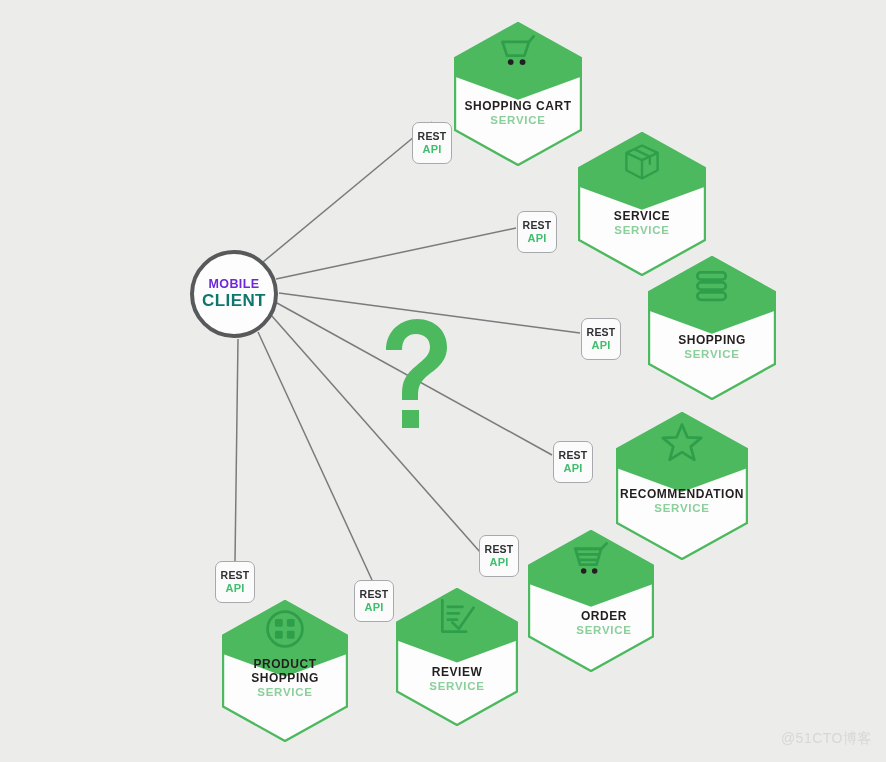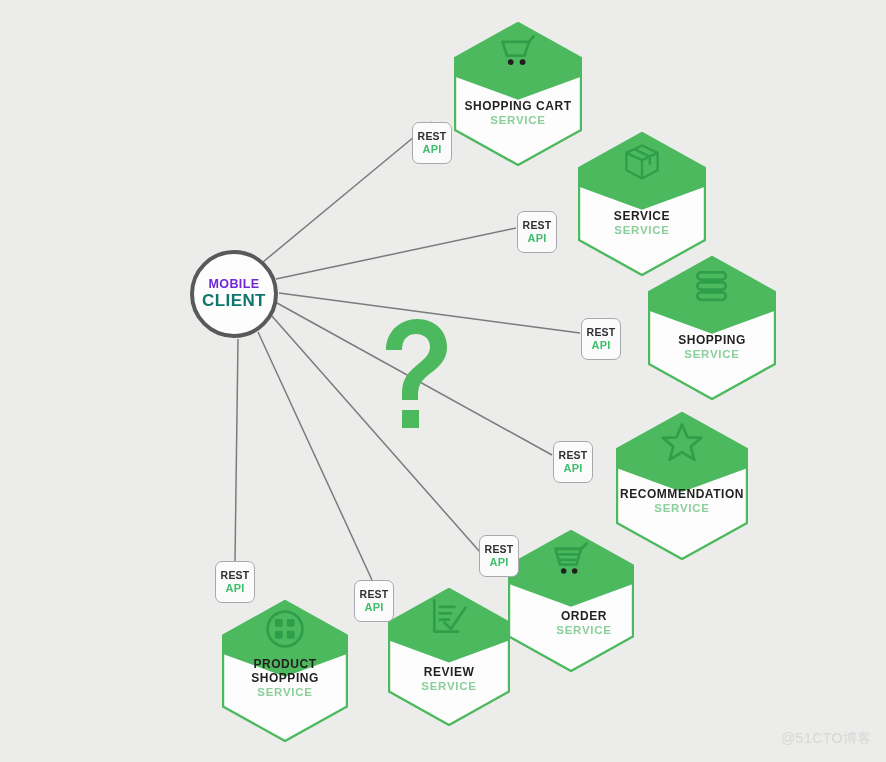--- a/index.html
+++ b/index.html
@@ -170,21 +170,21 @@
           <svg viewBox="0 0 48 48" width="44" height="44" xmlns="http://www.w3.org/2000/svg">
             <path d="M24 5 L30 19 L45 19.5 L33.5 29 L37.5 43.5 L24 35 L10.5 43.5 L14.5 29 L3 19.5 L18 19 Z" fill="none" stroke="#2e9e4a" stroke-width="3" stroke-linejoin="round"></path>
           </svg>
         </div>
     <div class="hexlabel" style="top:76px;">
       <div class="name">RECOMMENDATION</div>
 
       <div class="svc">SERVICE</div>
     </div>
       </div>
-      <div class="node" style="left: 460px; top: 530px; width: 152px; height: 142px;">
+      <div class="node" style="left: 480px; top: 530px; width: 152px; height: 142px;">
     <svg class="hex" width="126" height="142" viewBox="0 0 126 142" xmlns="http://www.w3.org/2000/svg">
       <path d="M63 1 L125 35.5 L125 106.5 L63 141 L1 106.5 L1 35.5 Z" fill="#fdfdfd" stroke="#4cb95e" stroke-width="2.4" stroke-linejoin="round"></path>
       <path d="M63 1 L125 35.5 L125 53.96 L63 76.67999999999999 L1 53.96 L1 35.5 Z" fill="#4cb95e"></path>
     </svg>
     <div style="position:absolute;left:0;top:7.81px;width:126px;height:42.6px;
                 display:flex;align-items:center;justify-content:center;">
           <svg viewBox="0 0 48 48" width="44" height="44" xmlns="http://www.w3.org/2000/svg">
             <g stroke="#2e9e4a" stroke-width="3" stroke-linecap="round" fill="none">
         <path d="M8 13 L34 13"></path>
               <path d="M10 19 L32 19"></path>
@@ -195,21 +195,21 @@
         <circle cx="16" cy="37" r="3" fill="#231f20"></circle>
         <circle cx="28" cy="37" r="3" fill="#231f20"></circle>
           </svg>
         </div>
     <div class="hexlabel" style="top:80px;">
       <div class="name">ORDER</div>
 
       <div class="svc">SERVICE</div>
     </div>
       </div>
-      <div class="node" style="left: 340px; top: 588px; width: 122px; height: 138px;">
+      <div class="node" style="left: 348px; top: 588px; width: 122px; height: 138px;">
     <svg class="hex" width="122" height="138" viewBox="0 0 122 138" xmlns="http://www.w3.org/2000/svg">
       <path d="M61 1 L121 34.5 L121 103.5 L61 137 L1 103.5 L1 34.5 Z" fill="#fdfdfd" stroke="#4cb95e" stroke-width="2.4" stroke-linejoin="round"></path>
       <path d="M61 1 L121 34.5 L121 52.44 L61 74.52 L1 52.44 L1 34.5 Z" fill="#4cb95e"></path>
     </svg>
     <div style="position:absolute;left:0;top:7.59px;width:122px;height:41.4px;
                 display:flex;align-items:center;justify-content:center;">
           <svg viewBox="0 0 48 48" width="44" height="44" xmlns="http://www.w3.org/2000/svg">
             <g fill="none" stroke="#2e9e4a" stroke-width="3" stroke-linejoin="round" stroke-linecap="round">
         <path d="M8 7 L8 41 L34 41"></path>
         <path d="M14 14 L30 14"></path>

